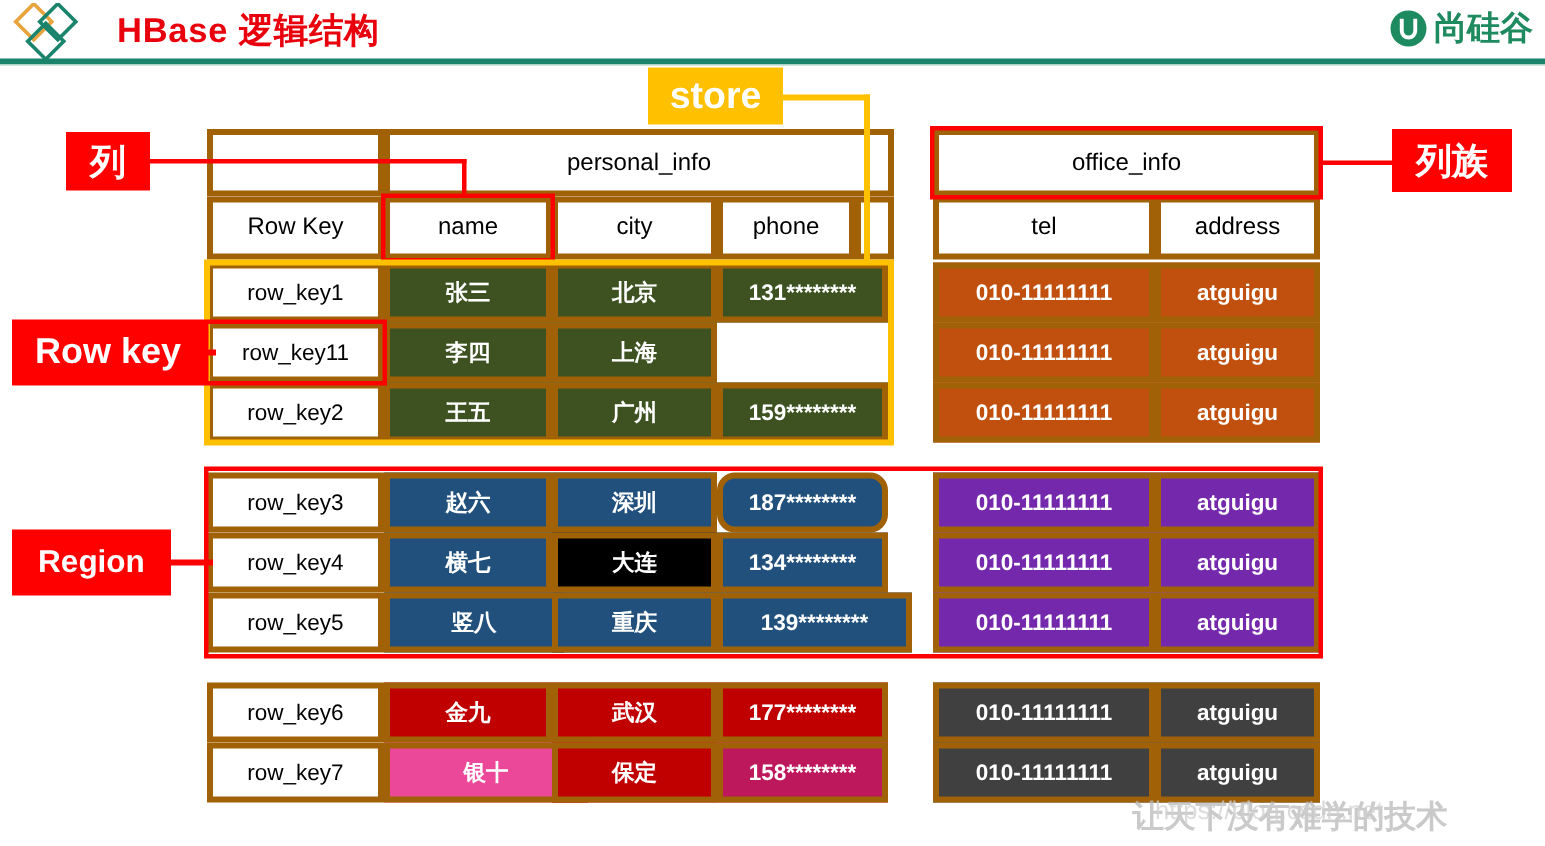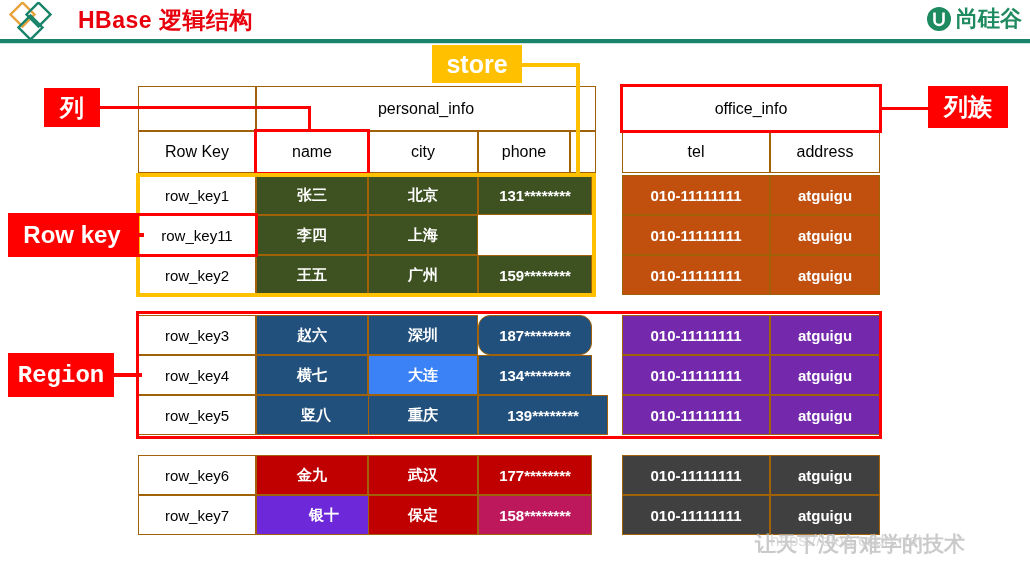--- a/index.html
+++ b/index.html
@@ -26,21 +26,21 @@
     font-family:"DejaVu Sans","Liberation Sans",sans-serif;
   }
   .hdr-rule { position:absolute; left:0; top:39px; width:1030px; height:4px;
               background:#19846b; }
   .hdr-rule-sub { position:absolute; left:0; top:43px; width:1030px; height:1px;
               background:#cfe6de; }
 
   
   .cell {
     position:absolute;
-    border:1px solid #a16207;
+    border:4px solid #a16207;
     display:flex; align-items:center; justify-content:center;
     font-size:15px; color:#000; background:#fff;
     white-space:nowrap; overflow:hidden;
   }
   .cell.hdrcell { font-size:16px; }
   .cell.data { font-weight:bold; color:#ffffff; font-size:15px; }
   .cell.rowkey { font-weight:normal; color:#000; background:#fff; font-size:15px; }
 
   
   .tag {
@@ -129,41 +129,41 @@
 
   <div class="cell rowkey" style="left:138px; top:315px; width:118px; height:40px;">row_key3</div>
   <div class="cell data" style="left:256px; top:315px; width:112px; height:40px; background:#21507c;">赵六</div>
   <div class="cell data" style="left:368px; top:315px; width:110px; height:40px; background:#21507c;">深圳</div>
   <div class="cell data" style="left:478px; top:315px; width:114px; height:40px; background:#21507c;border-radius:12px;">187********</div>
   <div class="cell data" style="left:622px; top:315px; width:148px; height:40px; background:#7429ac;">010-11111111</div>
   <div class="cell data" style="left:770px; top:315px; width:110px; height:40px; background:#7429ac;">atguigu</div>
 
   <div class="cell rowkey" style="left:138px; top:355px; width:118px; height:40px;">row_key4</div>
   <div class="cell data" style="left:256px; top:355px; width:112px; height:40px; background:#21507c;">横七</div>
-  <div class="cell data" style="left:368px; top:355px; width:110px; height:40px; background:#3b82f6;">大连</div>
+  <div class="cell data" style="left:368px; top:355px; width:110px; height:40px; background:#000000;">大连</div>
   <div class="cell data" style="left:478px; top:355px; width:114px; height:40px; background:#21507c;">134********</div>
   <div class="cell data" style="left:622px; top:355px; width:148px; height:40px; background:#7429ac;">010-11111111</div>
   <div class="cell data" style="left:770px; top:355px; width:110px; height:40px; background:#7429ac;">atguigu</div>
 
   <div class="cell rowkey" style="left:138px; top:395px; width:118px; height:40px;">row_key5</div>
   <div class="cell data" style="left:256px; top:395px; width:120px; height:40px; background:#21507c;">竖八</div>
   <div class="cell data" style="left:368px; top:395px; width:110px; height:40px; background:#21507c;">重庆</div>
   <div class="cell data" style="left:478px; top:395px; width:130px; height:40px; background:#21507c;">139********</div>
   <div class="cell data" style="left:622px; top:395px; width:148px; height:40px; background:#7429ac;">010-11111111</div>
   <div class="cell data" style="left:770px; top:395px; width:110px; height:40px; background:#7429ac;">atguigu</div>
 
   <div class="cell rowkey" style="left:138px; top:455px; width:118px; height:40px;">row_key6</div>
   <div class="cell data" style="left:256px; top:455px; width:112px; height:40px; background:#c00000;">金九</div>
   <div class="cell data" style="left:368px; top:455px; width:110px; height:40px; background:#c00000;">武汉</div>
   <div class="cell data" style="left:478px; top:455px; width:114px; height:40px; background:#c00000;">177********</div>
   <div class="cell data" style="left:622px; top:455px; width:148px; height:40px; background:#404040;">010-11111111</div>
   <div class="cell data" style="left:770px; top:455px; width:110px; height:40px; background:#404040;">atguigu</div>
 
   <div class="cell rowkey" style="left:138px; top:495px; width:118px; height:40px;">row_key7</div>
-  <div class="cell data" style="left:256px; top:495px; width:136px; height:40px; background:#6d28d9;">银十</div>
+  <div class="cell data" style="left:256px; top:495px; width:136px; height:40px; background:#ec4899;">银十</div>
   <div class="cell data" style="left:368px; top:495px; width:110px; height:40px; background:#c00000;">保定</div>
   <div class="cell data" style="left:478px; top:495px; width:114px; height:40px; background:#be185d;">158********</div>
   <div class="cell data" style="left:622px; top:495px; width:148px; height:40px; background:#404040;">010-11111111</div>
   <div class="cell data" style="left:770px; top:495px; width:110px; height:40px; background:#404040;">atguigu</div>
 
   <div class="watermark" style="left:755px; top:530px;">让天下没有难学的技术</div>
   <div class="watermark" style="left:770px; top:531px; color:#d0d0d0; font-size:17px; font-weight:normal; font-family:'Liberation Sans',sans-serif;">https://blog.csdn.net</div>
 
   <div class="obox" style="left:620px; top:84px; width:262px; height:49px;"></div>
 
@@ -182,15 +182,15 @@
   <div class="line y" style="left:576px; top:63px; width:4px; height:112px;"></div>
 
   <div class="obox y" style="left:136px; top:173px; width:460px; height:124px;"></div>
 
   <div class="obox" style="left:136px; top:213px; width:122px; height:44px;"></div>
   <div class="line" style="left:130px; top:233px; width:14px; height:4px;"></div>
   <div class="tag" style="left:8px; top:213px; width:128px; height:44px; font-size:24px;">Row key</div>
 
   <div class="obox" style="left:136px; top:311px; width:746px; height:128px;"></div>
   <div class="line" style="left:110px; top:373px; width:32px; height:4px;"></div>
-  <div class="tag" style="left:8px; top:353px; width:106px; height:44px; font-size:24px;font-family:Liberation Mono, monospace;">Region</div>
+  <div class="tag" style="left:8px; top:353px; width:106px; height:44px; font-size:21px;">Region</div>
 
 </div>
 
 </body></html>

